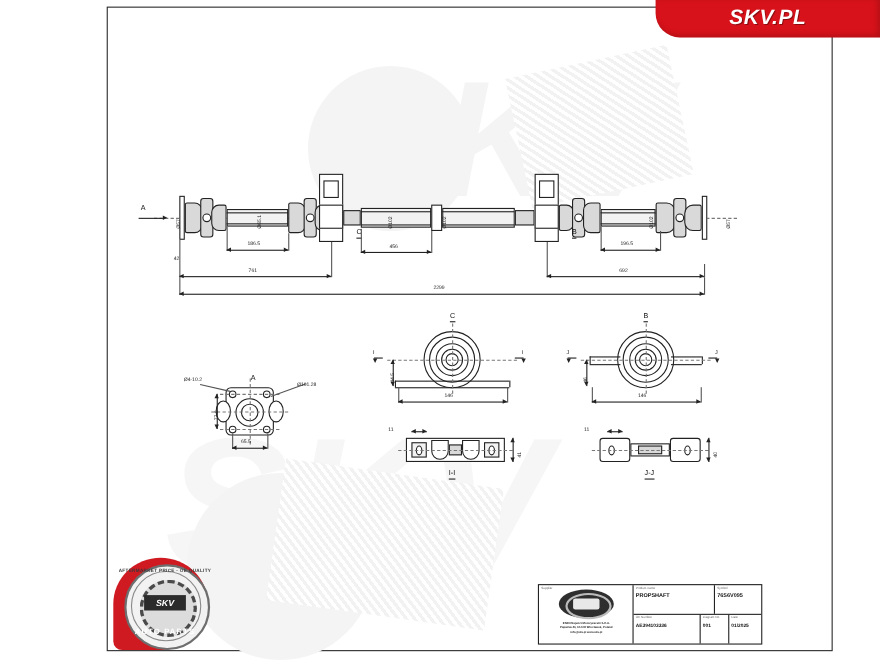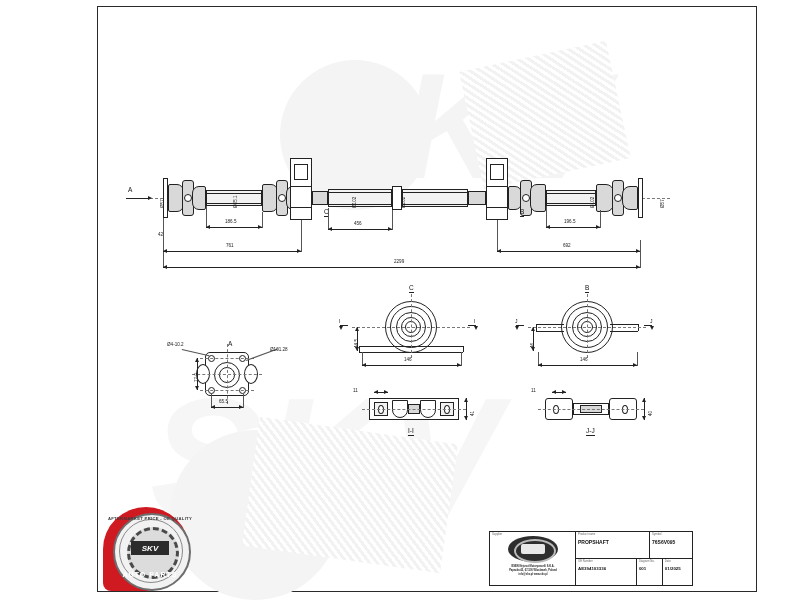--- a/index.html
+++ b/index.html
@@ -117,20 +117,23 @@
     <div class="wm-gear" style="left:280px;top:60px;width:150px;height:150px;"></div>
     <div class="wm-gear" style="left:170px;top:430px;width:170px;height:170px;"></div>
     <div class="wm-hatch" style="left:470px;top:55px;width:150px;height:120px;
                 transform:rotate(-12deg);"></div>
     <div class="wm-hatch" style="left:250px;top:430px;width:200px;height:130px;
                 transform:rotate(8deg);"></div>
   </div>
 
   <div class="frame"></div>
 
+  <div class="banner">
+    <span>SKV.PL</span>
+  </div>
 
   <div style="position:absolute;left:0;top:0;width:800px;height:290px;z-index:10;">
 
     <div class="ctr" style="left:140px;top:198px;width:530px;"></div>
 
     <div class="box fill-w" style="left:163px;top:178px;width:5px;height:40px;"></div>
     <div class="box fill-g" style="left:168px;top:184px;width:16px;height:28px;
                 border-radius:2px 7px 7px 2px;"></div>
     <div class="box fill-g" style="left:182px;top:180px;width:12px;height:36px;border-radius:3px;"></div>
     <div class="circ" style="left:184px;top:194px;width:8px;height:8px;"></div>

